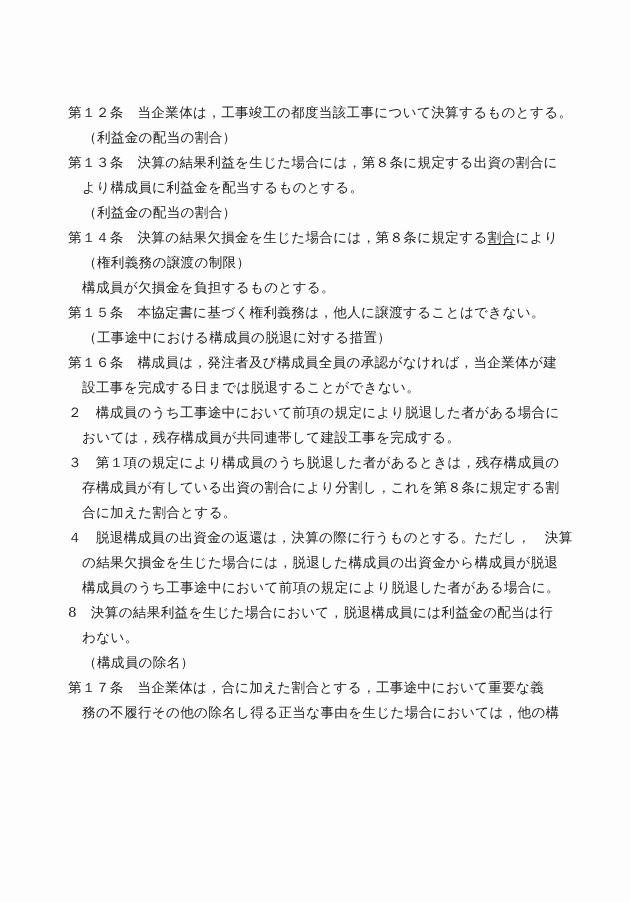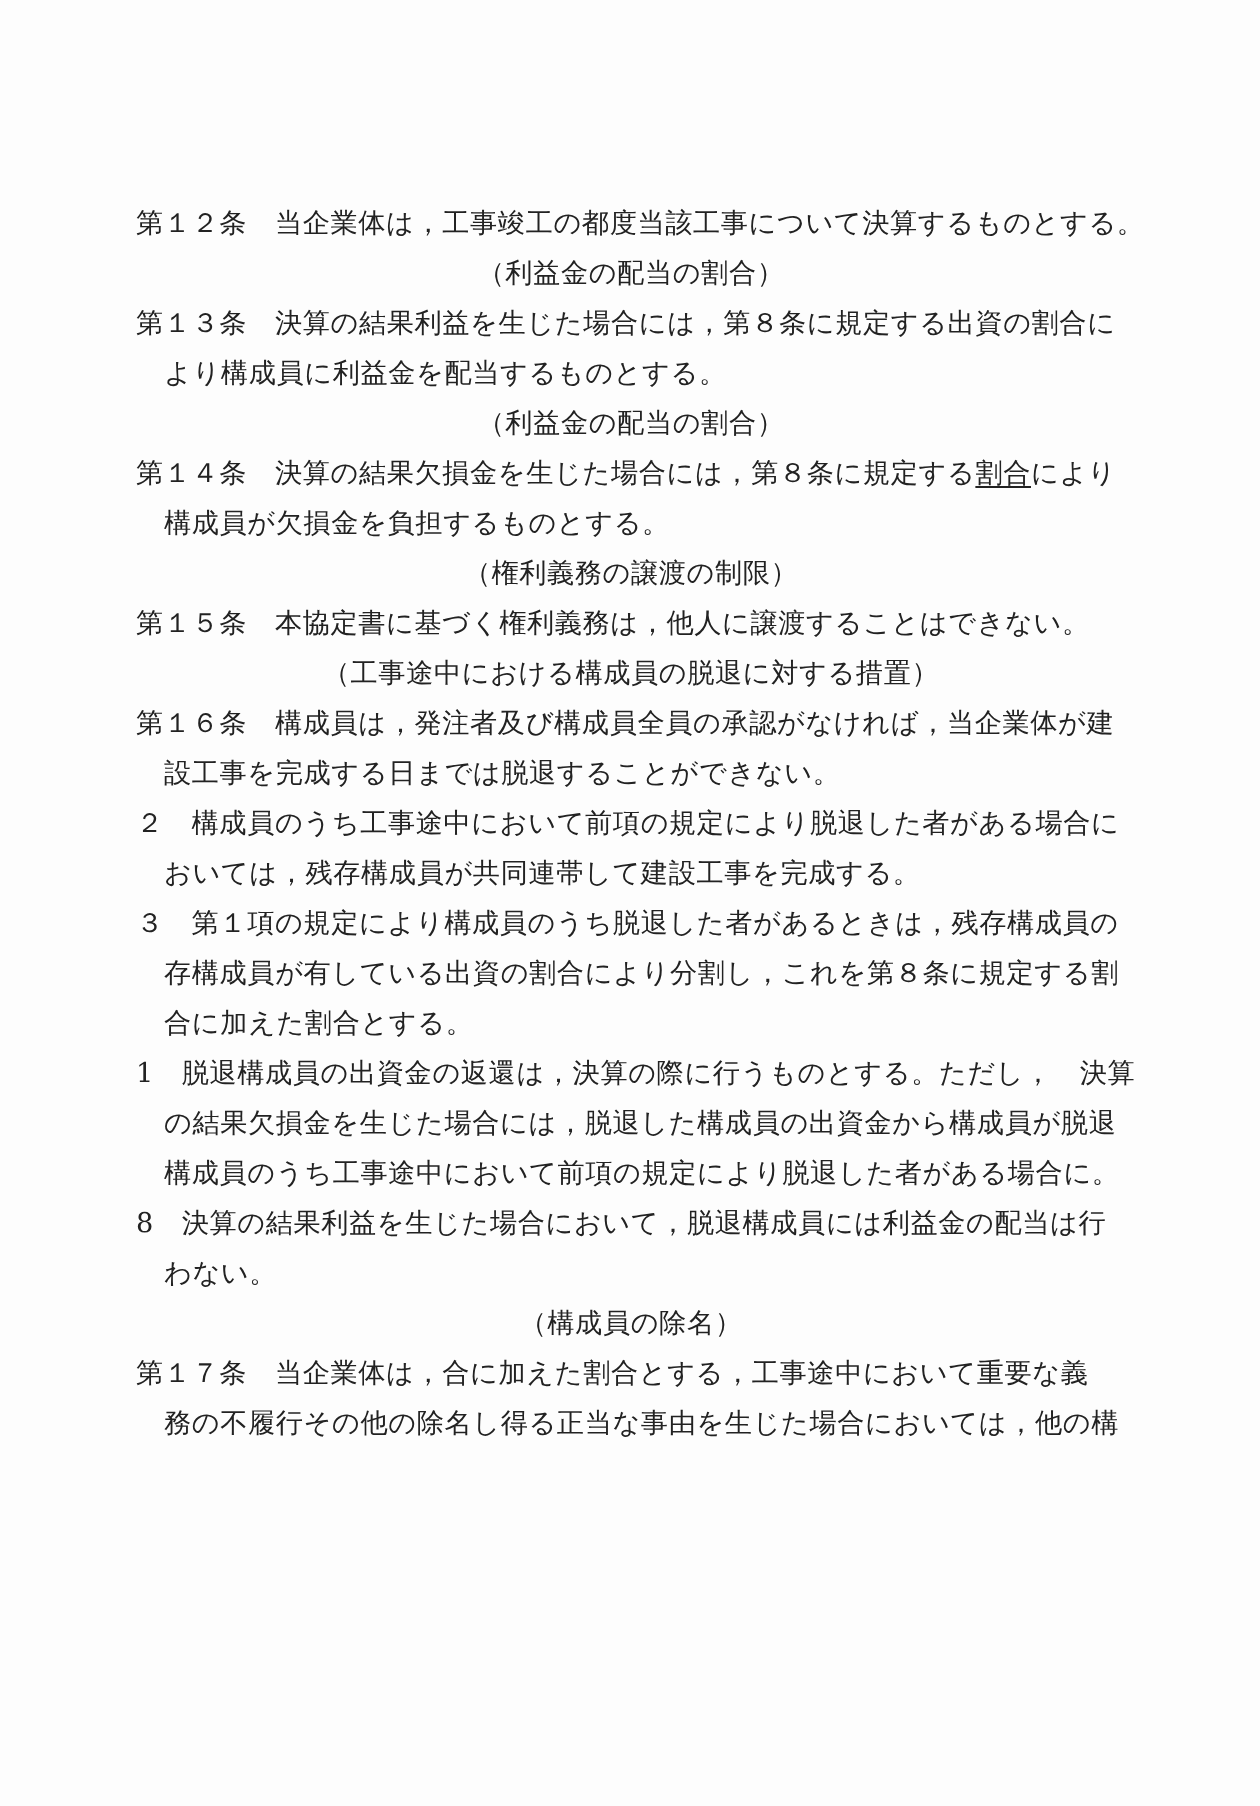--- a/index.html
+++ b/index.html
@@ -20,45 +20,45 @@
     margin-top: 32px;
   }
   .line {
     height: 25px;
     line-height: 25px;
     font-size: 13.6px;
     white-space: nowrap;
     letter-spacing: 0.3px;
   }
   .indent1 { padding-left: 14px; }
-  .caption { padding-left: 15px; text-align: center; }
+  .caption { padding-left: 15px; }
   .u { text-decoration: underline; text-underline-offset: 2px; }
 </style>
 </head>
 <body>
 
 <div class="page">
   <div class="line">第１２条　当企業体は，工事竣工の都度当該工事について決算するものとする。</div>
   <div class="line caption">（利益金の配当の割合）</div>
   <div class="line">第１３条　決算の結果利益を生じた場合には，第８条に規定する出資の割合に</div>
   <div class="line indent1">より構成員に利益金を配当するものとする。</div>
   <div class="line caption">（利益金の配当の割合）</div>
   <div class="line"><span>第１４条　決算の結果欠損金を生じた場合には，第８条に規定する</span><span class="u">割合</span><span>により</span></div>
+  <div class="line caption">（権利義務の譲渡の制限）</div>
   <div class="line indent1">構成員が欠損金を負担するものとする。</div>
-  <div class="line caption">（権利義務の譲渡の制限）</div>
   <div class="line">第１５条　本協定書に基づく権利義務は，他人に譲渡することはできない。</div>
   <div class="line caption">（工事途中における構成員の脱退に対する措置）</div>
   <div class="line">第１６条　構成員は，発注者及び構成員全員の承認がなければ，当企業体が建</div>
   <div class="line indent1">設工事を完成する日までは脱退することができない。</div>
   <div class="line">２　構成員のうち工事途中において前項の規定により脱退した者がある場合に</div>
   <div class="line indent1">おいては，残存構成員が共同連帯して建設工事を完成する。</div>
   <div class="line">３　第１項の規定により構成員のうち脱退した者があるときは，残存構成員の</div>
   <div class="line indent1">存構成員が有している出資の割合により分割し，これを第８条に規定する割</div>
   <div class="line indent1">合に加えた割合とする。</div>
-  <div class="line">1　脱退構成員の出資金の返還は，決算の際に行うものとする。ただし，　決算</div>
+  <div class="line">４　脱退構成員の出資金の返還は，決算の際に行うものとする。ただし，　決算</div>
   <div class="line indent1">の結果欠損金を生じた場合には，脱退した構成員の出資金から構成員が脱退</div>
   <div class="line indent1">構成員のうち工事途中において前項の規定により脱退した者がある場合に。</div>
   <div class="line">8　決算の結果利益を生じた場合において，脱退構成員には利益金の配当は行</div>
   <div class="line indent1">わない。</div>
   <div class="line caption">（構成員の除名）</div>
   <div class="line">第１７条　当企業体は，合に加えた割合とする，工事途中において重要な義</div>
   <div class="line indent1">務の不履行その他の除名し得る正当な事由を生じた場合においては，他の構</div>
 </div>
 
 </body></html>

